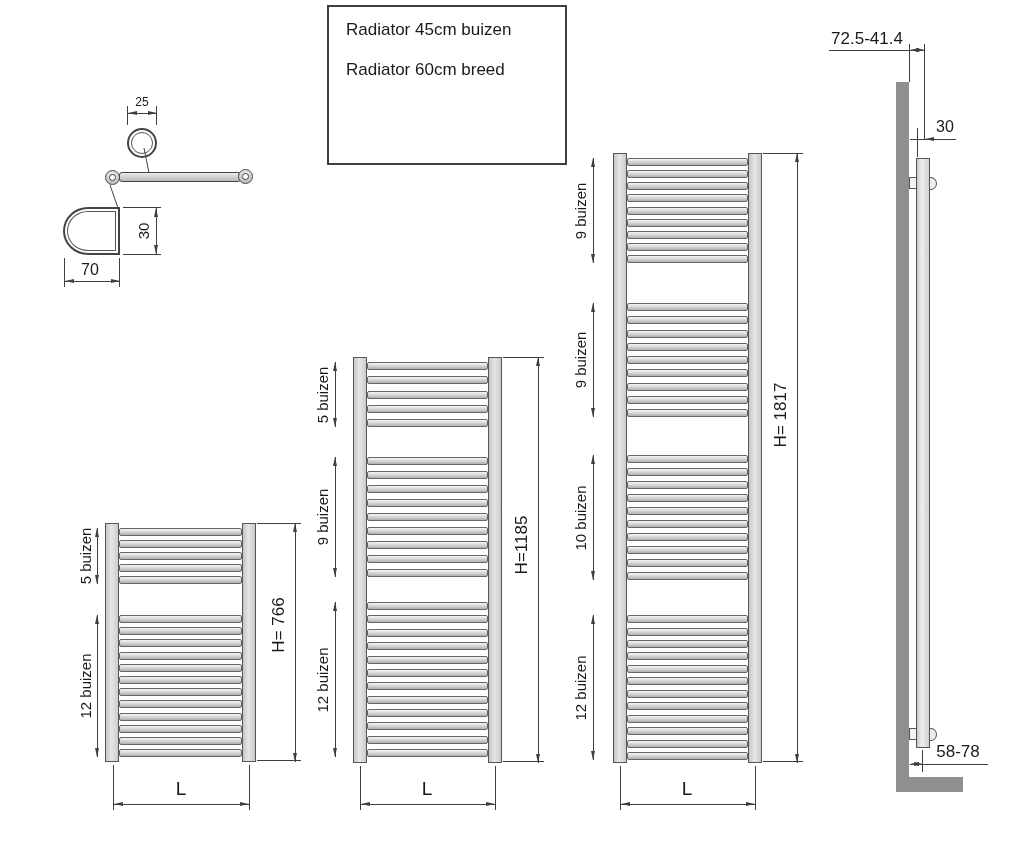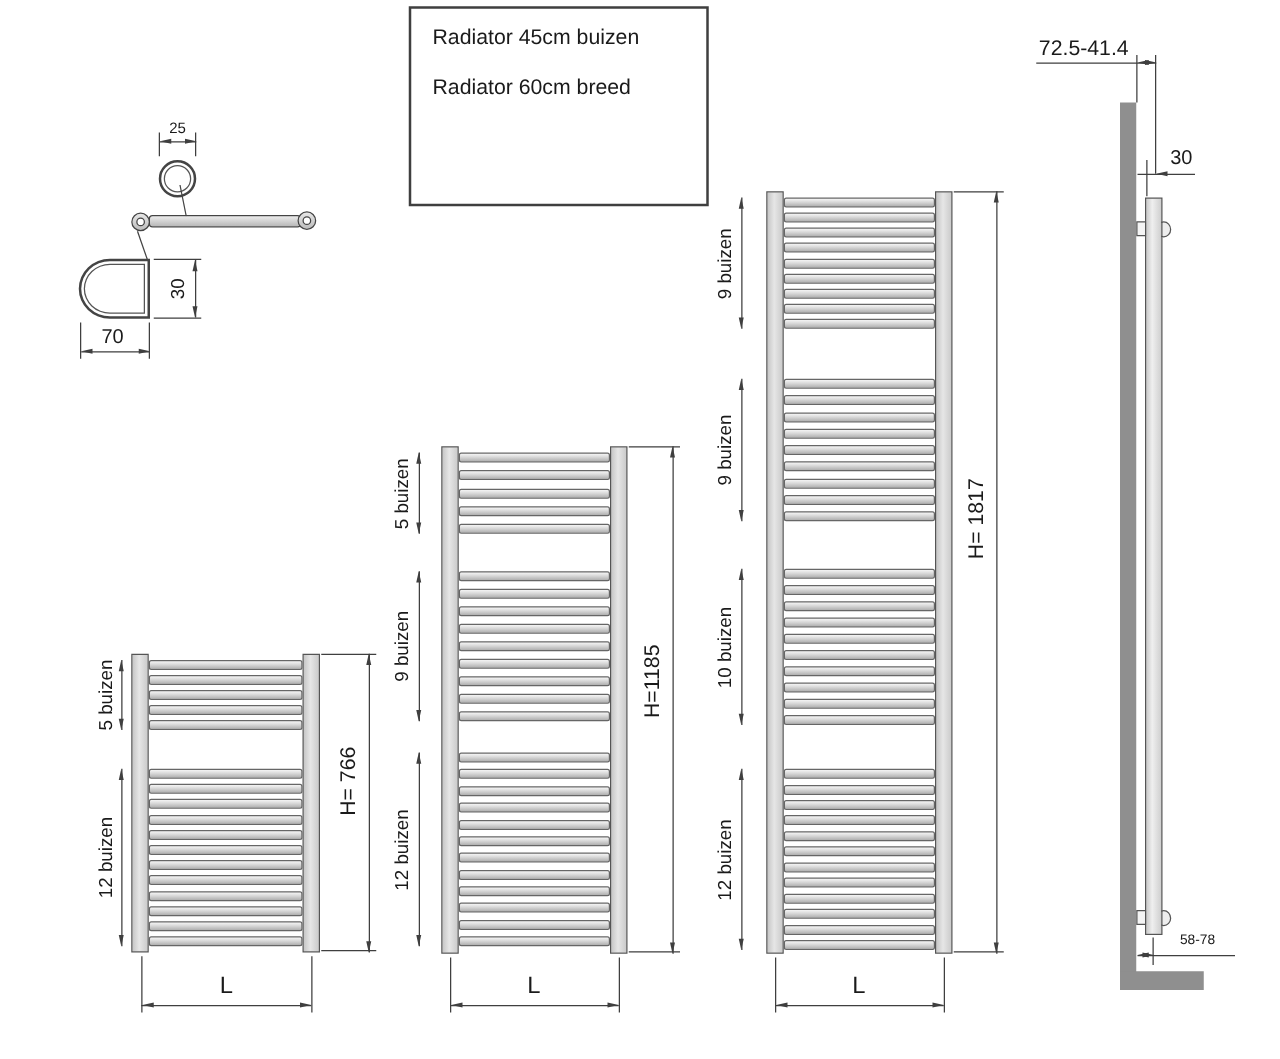--- a/index.html
+++ b/index.html
@@ -272,20 +272,20 @@
     <div class="vline" style="left:909px;top:44px;height:38px;"></div>
     <div class="vline" style="left:924px;top:44px;height:95px;"></div>
     <div class="arrL" style="left:910px;top:48px;"></div>
     <div class="arrR" style="left:916px;top:48px;"></div>
 
     <div class="dimtext" style="left:945px;top:127px;font-size:16px;">30</div>
     <div class="hline" style="left:910px;top:139px;width:46px;"></div>
     <div class="vline" style="left:917px;top:128px;height:29px;"></div>
     <div class="arrL" style="left:925px;top:137px;"></div>
 
-    <div class="dimtext" style="left:958px;top:752px;font-size:11px;">58-78</div>
+    <div class="dimtext" style="left:958px;top:752px;font-size:17px;">58-78</div>
     <div class="hline" style="left:910px;top:764px;width:78px;"></div>
     <div class="vline" style="left:922px;top:750px;height:22px;"></div>
     <div class="arrL" style="left:910px;top:762px;"></div>
     <div class="arrR" style="left:914px;top:762px;"></div>
   </div>
 
 </div>
 
 </body></html>

